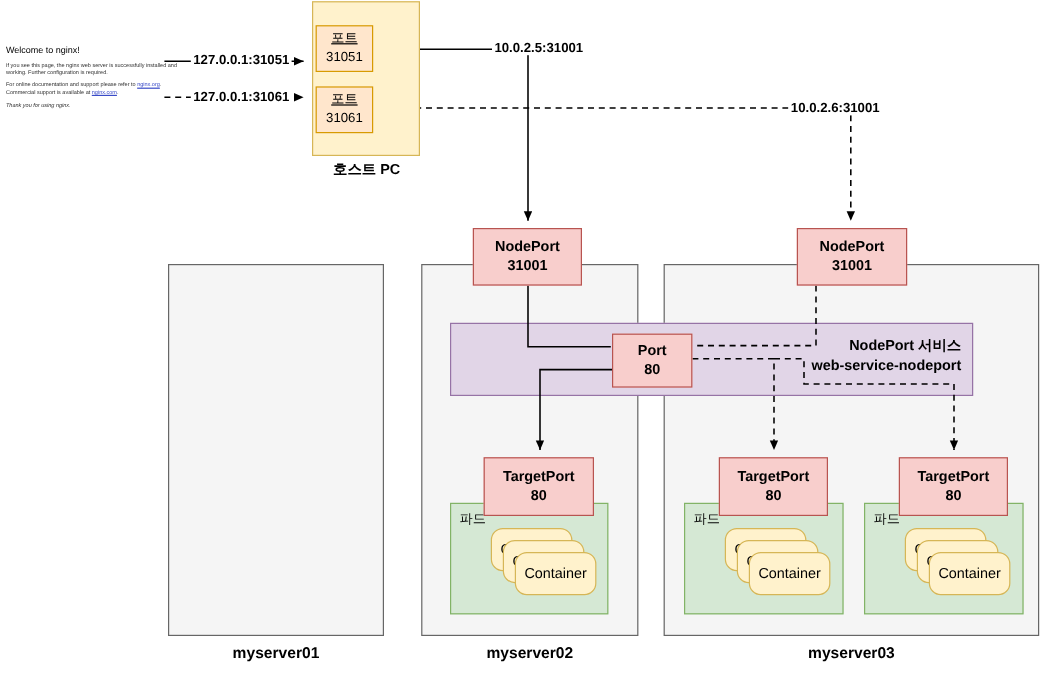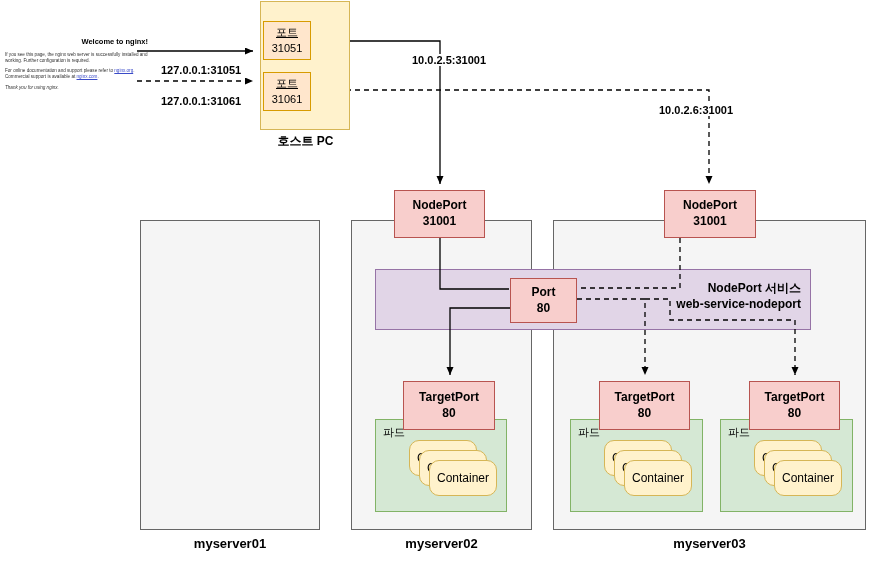--- a/index.html
+++ b/index.html
@@ -16,21 +16,21 @@
   body{
     width:871px;height:561px;position:relative;overflow:hidden;
     background:#ffffff;
     font-family:"Liberation Sans","DejaVu Sans",sans-serif;
     color:#000;
   }
   .abs{position:absolute;}
 
   
   .nginx{left:5px;top:37px;width:143px;z-index:4;}
-  .nginx h1{font-size:7.5px;margin:0 0 6px 0;font-weight:bold;color:#000;text-align:right;}
+  .nginx h1{font-size:7.5px;margin:0 0 6px 0;font-weight:normal;color:#000;}
   .nginx p{font-size:4.6px;line-height:1.25;margin:0 0 5px 0;color:#333;}
   .nginx .thanks{font-style:italic;}
   .nginx a{color:var(--link-color);text-decoration:underline;}
 
   
   .host{left:260px;top:1px;width:90px;height:129px;background:var(--yellow-fill);
         border:1px solid var(--yellow-border);z-index:4;}
   .portbox{position:absolute;left:2px;width:48px;height:39px;background:var(--peach-fill);
         border:1px solid var(--peach-border);display:flex;flex-direction:column;
         align-items:center;justify-content:center;font-size:11px;line-height:1.45;}
@@ -46,21 +46,21 @@
   .band{left:375px;top:269px;width:436px;height:61px;background:var(--purple-fill);
         border:1px solid var(--purple-border);z-index:2;}
   .service-name{left:601px;top:280px;width:200px;text-align:right;font-weight:bold;
         font-size:12px;line-height:16px;z-index:4;}
 
   
   svg.wires{position:absolute;left:0;top:0;z-index:3;}
 
   
   .edge-label{font-size:11px;font-weight:bold;background:#fff;padding:0 2px;
-        z-index:4;white-space:nowrap;margin-top:20px;}
+        z-index:4;white-space:nowrap;}
 
   
   .kbox{background:var(--pink-fill);border:1px solid var(--pink-border);
         display:flex;flex-direction:column;align-items:center;justify-content:center;
         font-weight:bold;font-size:12px;line-height:1.3;z-index:6;}
 
   
   .pod{background:var(--green-fill);border:1px solid var(--green-border);z-index:5;}
   .pod-label{position:absolute;left:7px;top:5px;font-size:11px;}
   .container-box{position:absolute;width:68px;height:36px;background:var(--yellow-fill);

